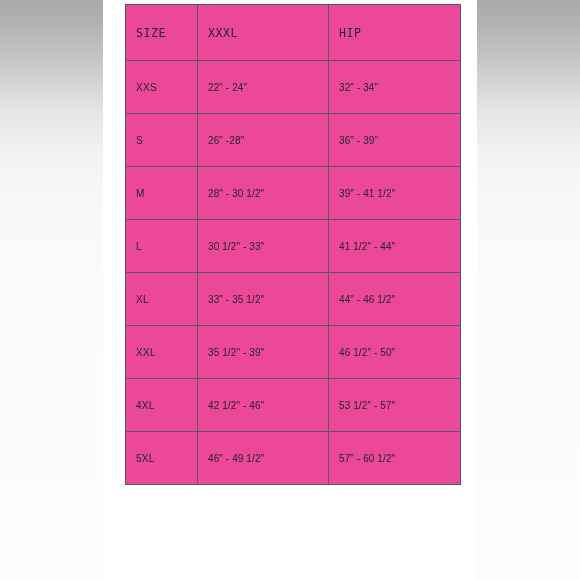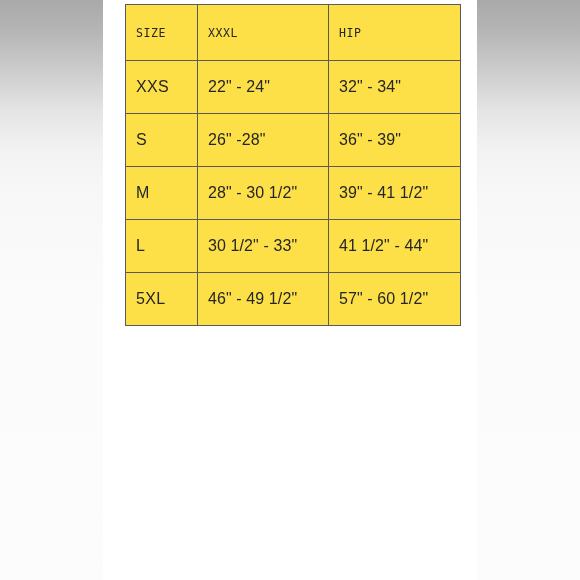--- a/index.html
+++ b/index.html
@@ -57,36 +57,36 @@
   #size-table col.c-hip   { width: 132px; }
 
   #size-table th,
   #size-table td {
     border: 1px solid #59595e;
     height: 52px;
     padding: 0 0 0 10px;
     text-align: left;
     vertical-align: middle;
     color: #252528;
-    background: #fde047;
+    background: #ec4899;
   }
 
   
   #size-table thead th {
     font-family: "DejaVu Sans Mono", "Liberation Mono", monospace;
     font-size: 11.5px;
     font-weight: 500;
     letter-spacing: 0.6px;
     height: 55px;
   }
 
   
   #size-table tbody td {
     font-family: "Liberation Sans", sans-serif;
-    font-size: 16px;
+    font-size: 10px;
     font-weight: 400;
     letter-spacing: 0.1px;
   }
   #size-table tbody td.size-cell {
     letter-spacing: 0.3px;
   }
 </style>
 </head>
 <body>
 
@@ -122,20 +122,35 @@
             <td class="size-cell">M</td>
             <td>28" - 30 1/2"</td>
             <td>39" - 41 1/2"</td>
           </tr>
           <tr>
             <td class="size-cell">L</td>
             <td>30 1/2" - 33"</td>
             <td>41 1/2" - 44"</td>
           </tr>
           <tr>
+            <td class="size-cell">XL</td>
+            <td>33" - 35 1/2"</td>
+            <td>44" - 46 1/2"</td>
+          </tr>
+          <tr>
+            <td class="size-cell">XXL</td>
+            <td>35 1/2" - 39"</td>
+            <td>46 1/2" - 50"</td>
+          </tr>
+          <tr>
+            <td class="size-cell">4XL</td>
+            <td>42 1/2" - 46"</td>
+            <td>53 1/2" - 57"</td>
+          </tr>
+          <tr>
             <td class="size-cell">5XL</td>
             <td>46" - 49 1/2"</td>
             <td>57" - 60 1/2"</td>
           </tr>
         </tbody>
     </table>
 
   </div>
 </div>
 

